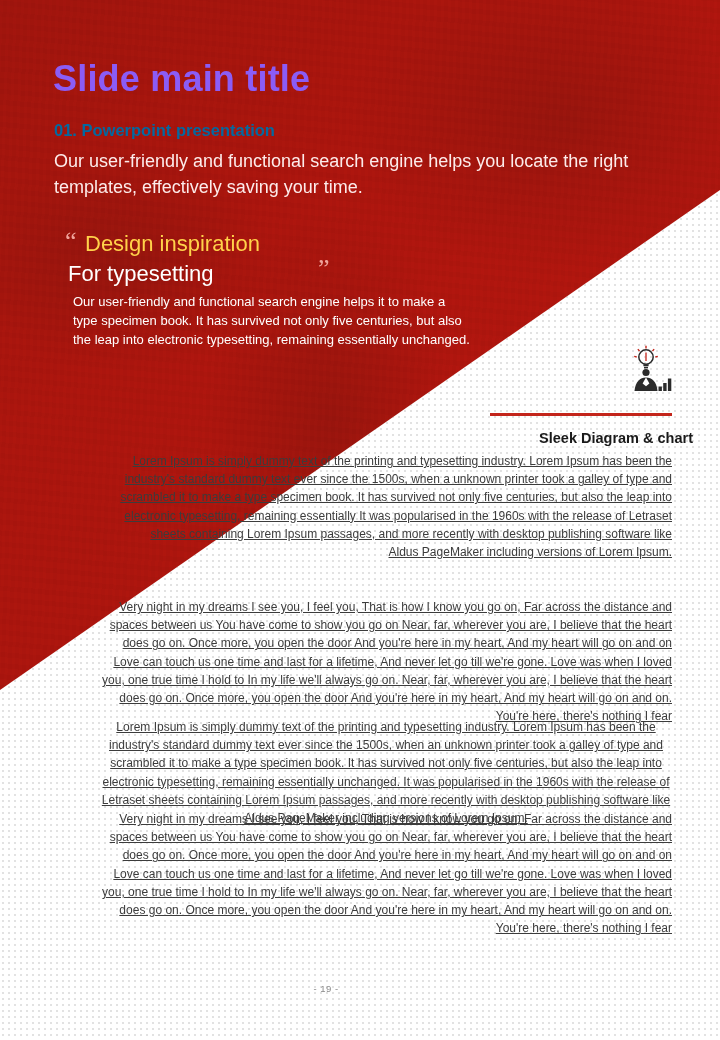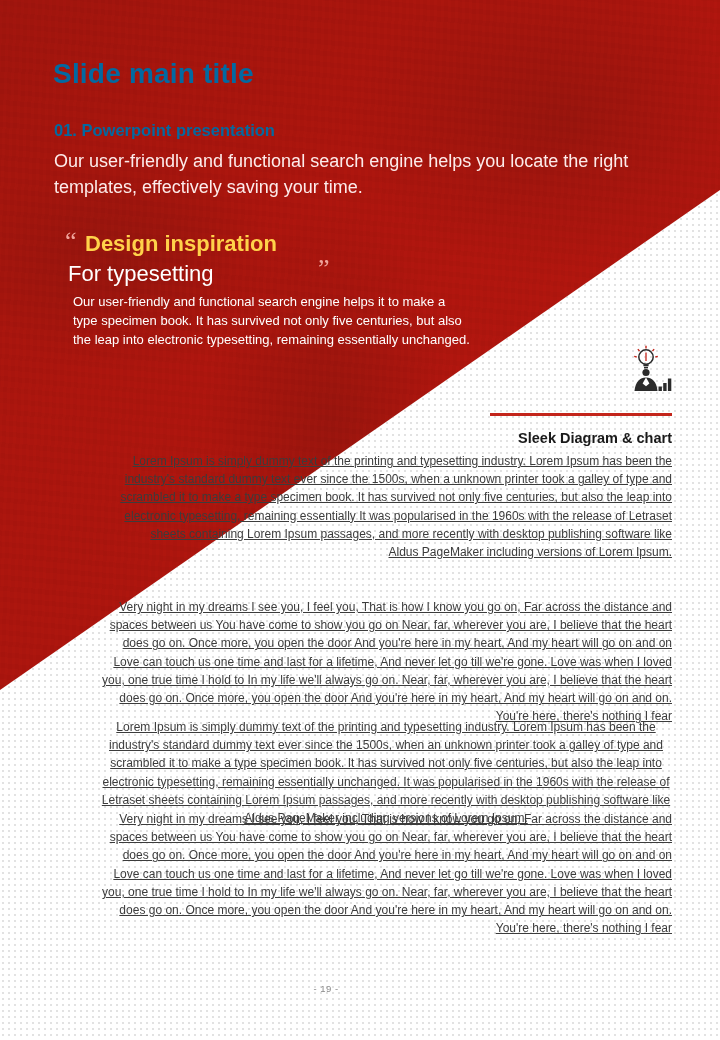--- a/index.html
+++ b/index.html
@@ -73,22 +73,22 @@
     background-size: 6px 6px;
     clip-path: polygon(720px 190px, 720px 1040px, 0 1040px, 0 690px);
     opacity: .75;
   }
 
   
   .slide-title {
     position: absolute;
     left: 53px;
     top: 59px;
-    color: #0369a1;
-    font-size: 28px;
+    color: #8b5cf6;
+    font-size: 36px;
     font-weight: bold;
     letter-spacing: .2px;
     line-height: 1.1;
   }
   .subtitle {
     position: absolute;
     left: 54px;
     top: 121px;
     color: #0369a1;
     font-size: 16.5px;
@@ -123,21 +123,21 @@
     font-size: 26px;
     font-family: "Liberation Serif", serif;
     line-height: 1;
   }
   .quote-line1 {
     position: absolute;
     left: 85px;
     top: 231px;
     color: #ffd24a;
     font-size: 22px;
-    font-weight: 700;
+    font-weight: 400;
   }
   .quote-line2 {
     position: absolute;
     left: 68px;
     top: 261px;
     color: #ffffff;
     font-size: 22px;
     font-weight: 400;
   }
   .quote-body {
@@ -170,20 +170,21 @@
 
   .section-heading {
     position: absolute;
     left: 0;
     top: 430px;
     width: 672px;
     text-align: right;
     color: #1a1a1a;
     font-size: 14.5px;
     font-weight: bold;
+    padding-left: 21px;
   }
 
   
   .body-block {
     position: absolute;
     color: #3c3c3c;
     font-size: 12px;
     line-height: 1.52;
     text-align: right;
     text-decoration: underline;

